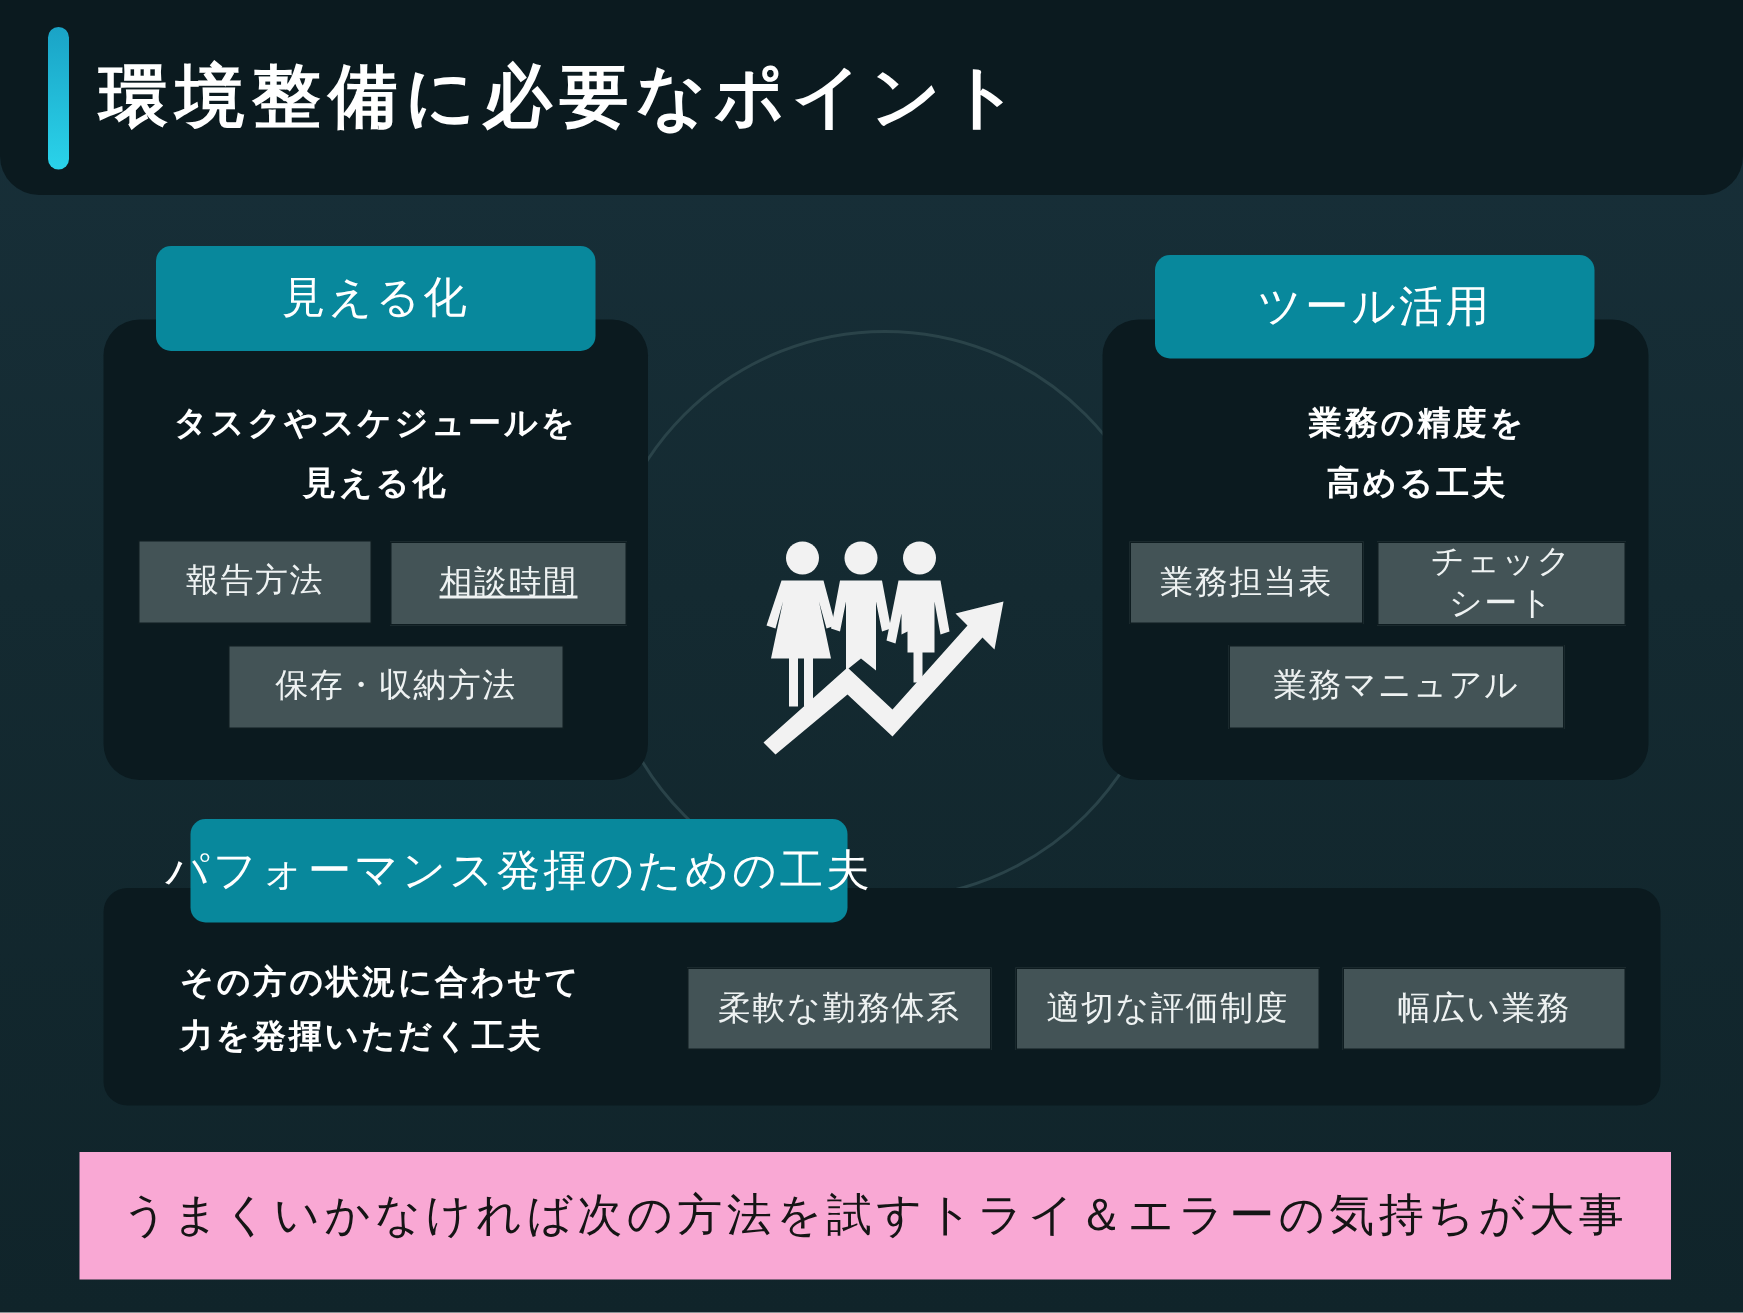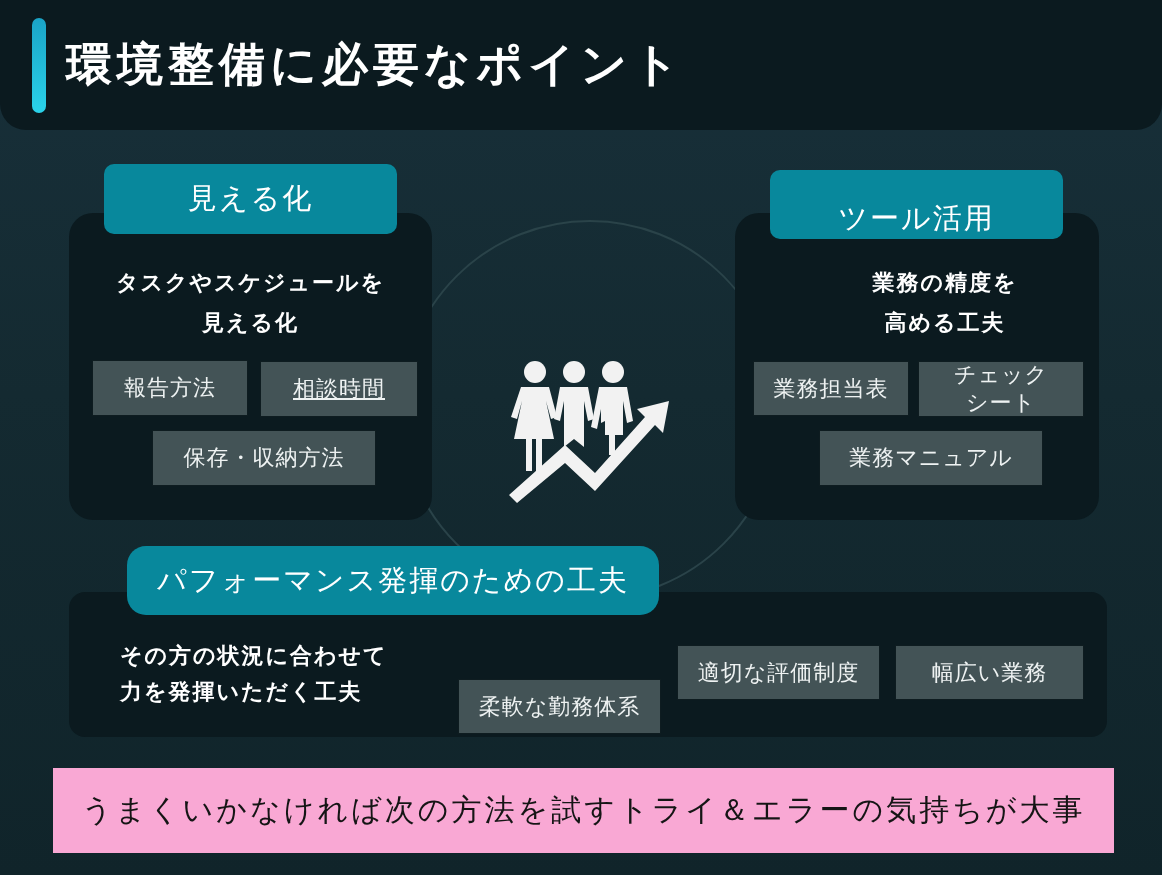--- a/index.html
+++ b/index.html
@@ -80,21 +80,21 @@
   <span>報告方法</span>
 </div>
 <div class="chip" style="left:260px; top:361px; width:158px; height:56px;text-decoration:underline;">
   <span>相談時間</span>
 </div>
 <div class="chip" style="left:152px; top:430px; width:224px; height:56px;">
   <span>保存・収納方法</span>
 </div>
 
 <div class="panel" style="left:735px; top:213px; width:364px; height:307px;"></div>
-<div class="tab" style="left:770px; top:170px; width:293px; height:69px;align-items:flex-end;">
+<div class="tab" style="left:770px; top:170px; width:293px; height:69px;">
   <span>ツール活用</span>
 </div>
 <div class="desc" style="left:735px; top:263px; width:420px;">
   <div>業務の精度を</div>
   <div>高める工夫</div>
 </div>
 <div class="chip" style="left:753px; top:361px; width:156px; height:55px;">
   <span>業務担当表</span>
 </div>
 <div class="chip" style="left:918px; top:361px; width:166px; height:56px;">
@@ -118,28 +118,28 @@
       <path d="M55 32 h28 l6 32 l-6 2 l-4 -20 v46 l-10 -8 l-10 8 v-46 l-4 20 l-6 -2 z"></path>
 
       <path d="M94 32 h28 l6 34 l-6 2 l-4 -22 v34 h-8 v20 h-6 v-20 h-4 v-14 l-4 2 v-14 l-4 20 l-6 -2 z"></path>
 
       <path d="M4 140 L60 90 L90 118 L140 62 L132 54 L164 46 L158 78 L150 70 L90 136 L60 108 L12 148 Z"></path>
     </g>
   </svg>
 </div>
 
 <div class="panel" style="left:69px; top:592px; width:1038px; height:145px; border-radius: 16px;"></div>
-<div class="tab" style="left:127px; top:546px; width:532px; height:69px;border-radius:19px;">
+<div class="tab" style="left:127px; top:546px; width:438px; height:69px;">
   <span>パフォーマンス発揮のための工夫</span>
 </div>
 <div class="desc" style="left:120px; top:638px; width:325px; text-align:left; line-height:36px;">
   <div>その方の状況に合わせて</div>
   <div>力を発揮いただく工夫</div>
 </div>
-<div class="chip" style="left:458px; top:679px; width:203px; height:55px;justify-content:center;">
+<div class="chip" style="left:458px; top:645px; width:203px; height:55px;justify-content:center;">
   <span>柔軟な勤務体系</span>
 </div>
 <div class="chip" style="left:677px; top:645px; width:203px; height:55px;">
   <span>適切な評価制度</span>
 </div>
 <div class="chip" style="left:895px; top:645px; width:189px; height:55px;">
   <span>幅広い業務</span>
 </div>
 
 <div class="banner">

